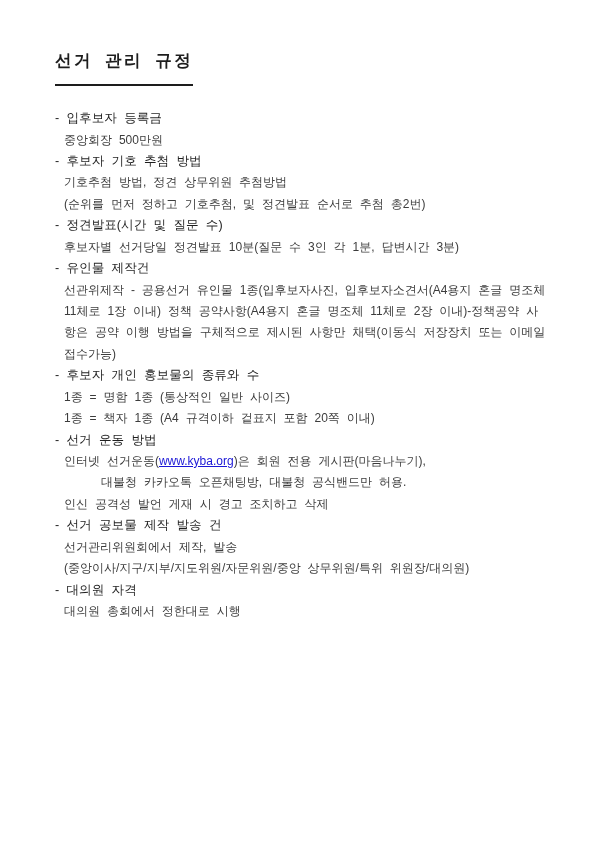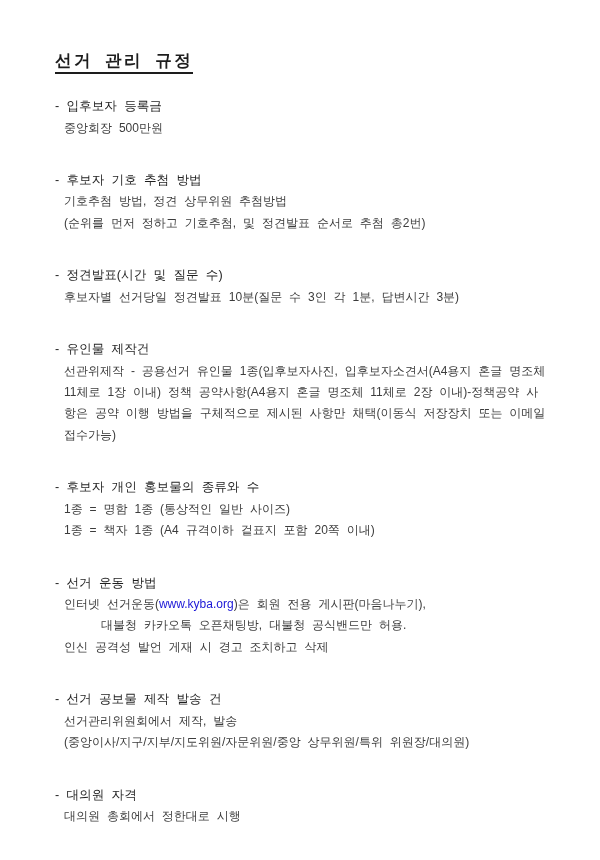--- a/index.html
+++ b/index.html
@@ -15,41 +15,42 @@
     overflow: hidden;
   }
   .title {
     display: inline-block;
     font-size: 16.5px;
     font-weight: bold;
     color: #1d1d1d;
     letter-spacing: 2.5px;
     word-spacing: 5px;
     border-bottom: 2px solid #1d1d1d;
-    padding-bottom: 0;
+    padding-bottom: 12px;
   }
-  .section { margin-top: 31px; }
+  .section { }
   .section.first { margin-top: 22px; }
   .heading {
     font-size: 12.6px;
     font-weight: normal;
     color: #1e1e1e;
     word-spacing: 0.3em;
     line-height: 21.5px;
   }
   .line {
     font-size: 12px;
     line-height: 21.4px;
     word-spacing: 0.3em;
     padding-left: 9px;
     white-space: nowrap;
   }
   .line.indent2 { padding-left: 46px; }
   .link {
     color: #1a16d6;
+    text-decoration: underline;
     cursor: pointer;
   }
 </style>
 </head>
 <body>
 
 <div class="page">
 
   <div>
     <span class="title">선거 관리 규정</span>

